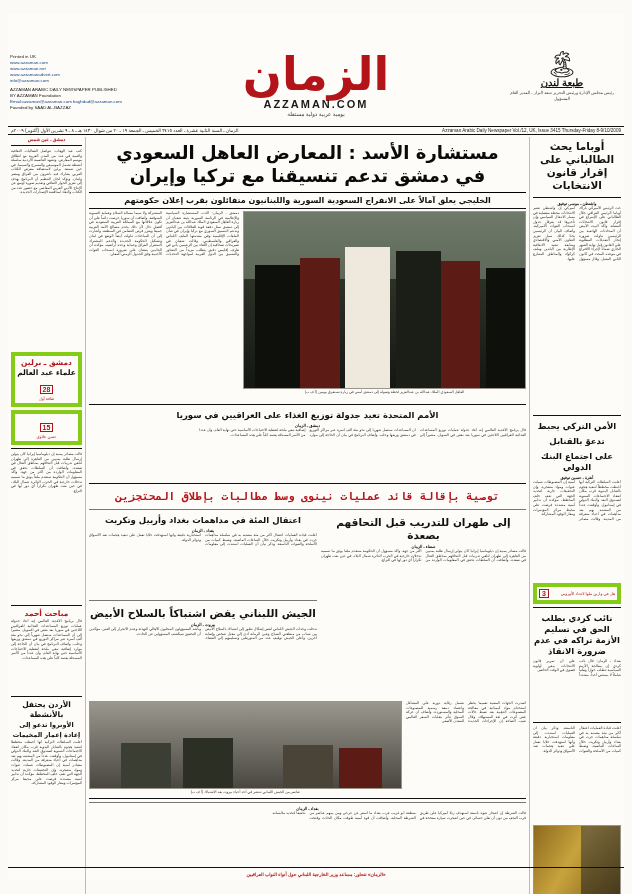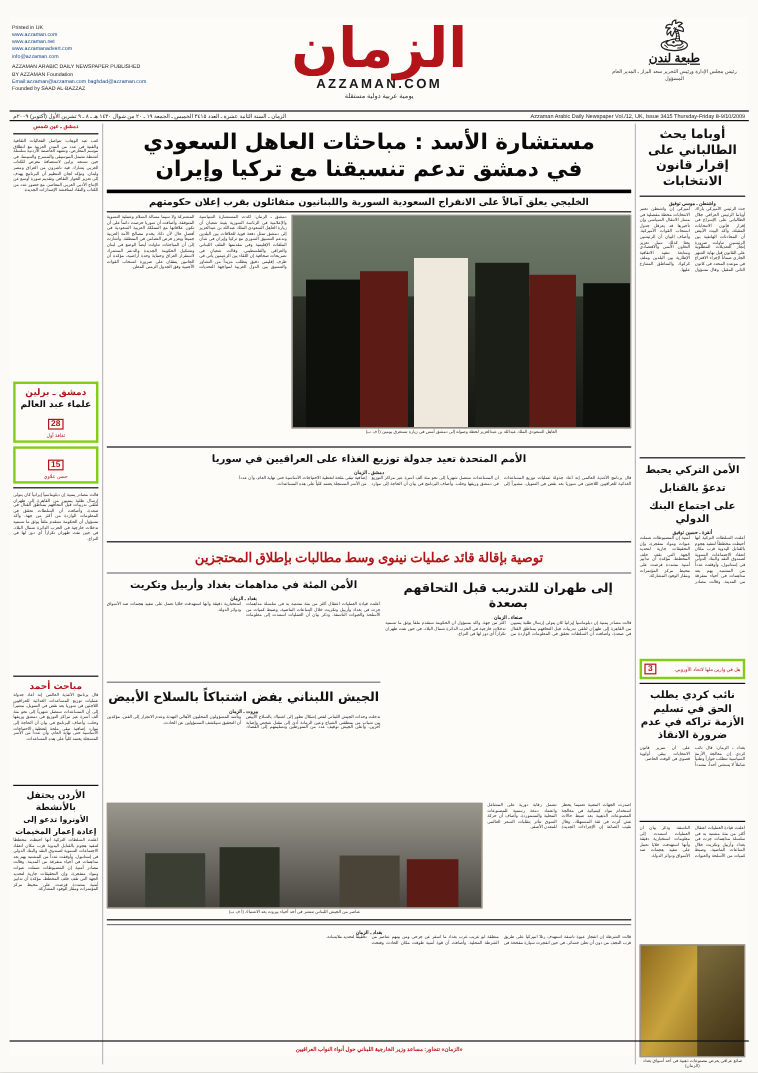--- a/index.html
+++ b/index.html
@@ -8,21 +8,21 @@
     position:relative;width:632px;height:894px;background:#fbfaf6;
     overflow:hidden;margin:0 auto;
     box-shadow:0 0 4px rgba(0,0,0,.3);
   }
   .paper{
     position:absolute;left:8px;top:14px;width:616px;height:866px;
     background:#fdfcf8;
     direction:rtl;
   }
   
-  .masthead{position:relative;height:78px;}
+  .masthead{position:relative;height:78px;margin-top:34px;}
   .logo-wrap{
     position:absolute;left:50%;top:4px;transform:translateX(-50%);
     text-align:center;width:240px;
   }
   .logo-arabic{
     font-family:"DejaVu Sans", sans-serif;
     font-size:46px;color:#b3141a;line-height:44px;font-weight:bold;
     letter-spacing:-2px;
   }
   .logo-latin{
@@ -57,45 +57,45 @@
   
   .hl-main{
     text-align:center;color:#0a0a0a;font-weight:bold;
     font-family:"DejaVu Sans", sans-serif;
     font-size:18px;line-height:23px;padding:4px 2px 2px;
   }
   .hl-main .l2{display:block;}
   .hl-sub{
     text-align:center;font-size:8px;line-height:11px;color:#111;
     font-family:"DejaVu Sans", sans-serif;font-weight:bold;
-    border-top:3px solid #000000;border-bottom:1px solid #111;
+    border-top:1px solid #000000;border-bottom:1px solid #111;
     margin:3px 0 2px;padding:2px 0;
   }
   .hl-red{
-    color:#b3141a;font-weight:bold;font-family:Liberation Serif, serif;
+    color:#b3141a;font-weight:bold;font-family:Liberation Mono, monospace;
     font-size:11px;line-height:14px;text-align:center;padding:3px 0 2px;
   }
   .hl-blk{
     color:#111;font-weight:bold;font-family:"DejaVu Sans", sans-serif;
     font-size:10.5px;line-height:13px;text-align:center;padding:3px 0 2px;
   }
   .hl-sm{
     color:#111;font-weight:bold;font-family:"DejaVu Sans", sans-serif;
     font-size:8.5px;line-height:11px;text-align:center;padding:2px 0;
   }
   
   .txt{font-size:3.6px;line-height:4.6px;color:#2a2a2a;text-align:justify;}
   .tcols2{column-count:2;column-gap:4px;}
   .tcols4{column-count:4;column-gap:4px;}
   .photo{
     background:#8a8579;position:relative;overflow:hidden;
     border:1px solid #9a948a;
   }
   .cap{font-size:3.6px;color:#333;text-align:center;padding:1px 0;}
-  .box{border:2px solid #84cc16;padding:2px;margin:3px 0;}
+  .box{border:4px solid #84cc16;padding:2px;margin:3px 0;}
   .numbadge{
     display:inline-block;border:1px solid #b3141a;color:#b3141a;
     font-size:7px;padding:0 2px;font-weight:bold;
   }
   .footer{
     position:absolute;left:0;right:0;bottom:0;height:12px;
     border-top:1px solid #111;font-size:4.6px;color:#b3141a;
     display:flex;align-items:center;justify-content:center;font-weight:bold;
   }
   .hr-thin{border-top:1px solid #777;margin:3px 0;}
@@ -184,21 +184,21 @@
       <div class="photo" style="height:92px;margin-top:3px">
         <div class="gold"></div>
         <div class="dark" style="left:55%;opacity:.55"></div>
       </div>
       <div class="cap">صائغ عراقي يعرض مصنوعات ذهبية في أحد أسواق بغداد (الزمان)</div>
     </div>
 
     <div class="col col-mid">
 
       <div class="hl-main">
-        <span class="l1">مستشارة الأسد : مباحثات العاهل السعودي</span>
+        <span class="l1">مستشارة الأسد : المعارض العاهل السعودي</span>
         <span class="l2">في دمشق تدعم تنسيقنا مع تركيا وإيران</span>
       </div>
       <div class="hl-sub">الخليجي يعلق آمالاً على الانفراج السعودية السورية واللبنانيون متفائلون بقرب إعلان حكومتهم</div>
 
       <div style="display:flex;gap:4px">
         <div style="flex:1">
           <div class="photo" style="height:176px">
             <div class="ph-sky"></div>
             <div class="ph-figs"></div>
             <div class="ph-person" style="left:4%;height:70%"></div>
@@ -224,21 +224,21 @@
       <div class="hl-red">توصية بإقالة قائد عمليات نينوى وسط مطالبات بإطلاق المحتجزين</div>
       <div class="hr-thin"></div>
 
       <div style="display:flex;gap:4px">
         <div style="width:205px">
           <div class="hl-blk">إلى طهران للتدريب قبل التحاقهم بصعدة</div>
           <div class="byline">صنعاء ـ الزمان</div>
           <div class="txt tcols2" style="height:150px;overflow:hidden">قالت مصادر يمنية إن دبلوماسياً إيرانياً كان يتولى إرسال طلبة يمنيين من القاهرة إلى طهران لتلقي تدريبات قبل التحاقهم بمناطق القتال في صعدة، وأضافت أن السلطات تحقق في المعلومات الواردة من أكثر من جهة. وأكد مسؤول أن الحكومة ستقدم ملفاً يوثق ما تسميه تدخلات خارجية في الحرب الدائرة شمال البلاد، في حين نفت طهران تكراراً أي دور لها في النزاع.</div>
         </div>
         <div style="flex:1">
-          <div class="hl-sm">الأمن المئة في مداهمات بغداد وأربيل وتكريت</div>
+          <div class="hl-sm">اعتقال المئة في مداهمات بغداد وأربيل وتكريت</div>
           <div class="byline">بغداد ـ الزمان</div>
           <div class="txt tcols2" style="height:64px;overflow:hidden">أعلنت قيادة العمليات اعتقال أكثر من مئة مشتبه به في سلسلة مداهمات جرت في بغداد وأربيل وتكريت خلال الساعات الماضية، وضبط كميات من الأسلحة والعبوات الناسفة. وذكر بيان أن العمليات استندت إلى معلومات استخبارية دقيقة وأنها استهدفت خلايا تعمل على تنفيذ هجمات ضد الأسواق ودوائر الدولة.</div>
           <div class="hr-thin"></div>
           <div class="hl-blk">الجيش اللبناني يفض اشتباكاً بالسلاح الأبيض</div>
           <div class="byline">بيروت ـ الزمان</div>
           <div class="txt tcols2" style="height:40px;overflow:hidden">تدخلت وحدات الجيش اللبناني لفض إشكال تطور إلى اشتباك بالسلاح الأبيض بين شباب من منطقتي الشياح وعين الرمانة أدى إلى مقتل شخص وإصابة آخرين، وأعلن الجيش توقيف عدد من المتورطين وتسليمهم إلى القضاء. وناشد المسؤولون المحليون الأهالي التهدئة وعدم الانجرار إلى الفتن، مؤكدين أن التحقيق سيكشف المسؤولين عن الحادث.</div>
         </div>
       </div>
 
       <div style="display:flex;gap:4px;margin-top:2px">

